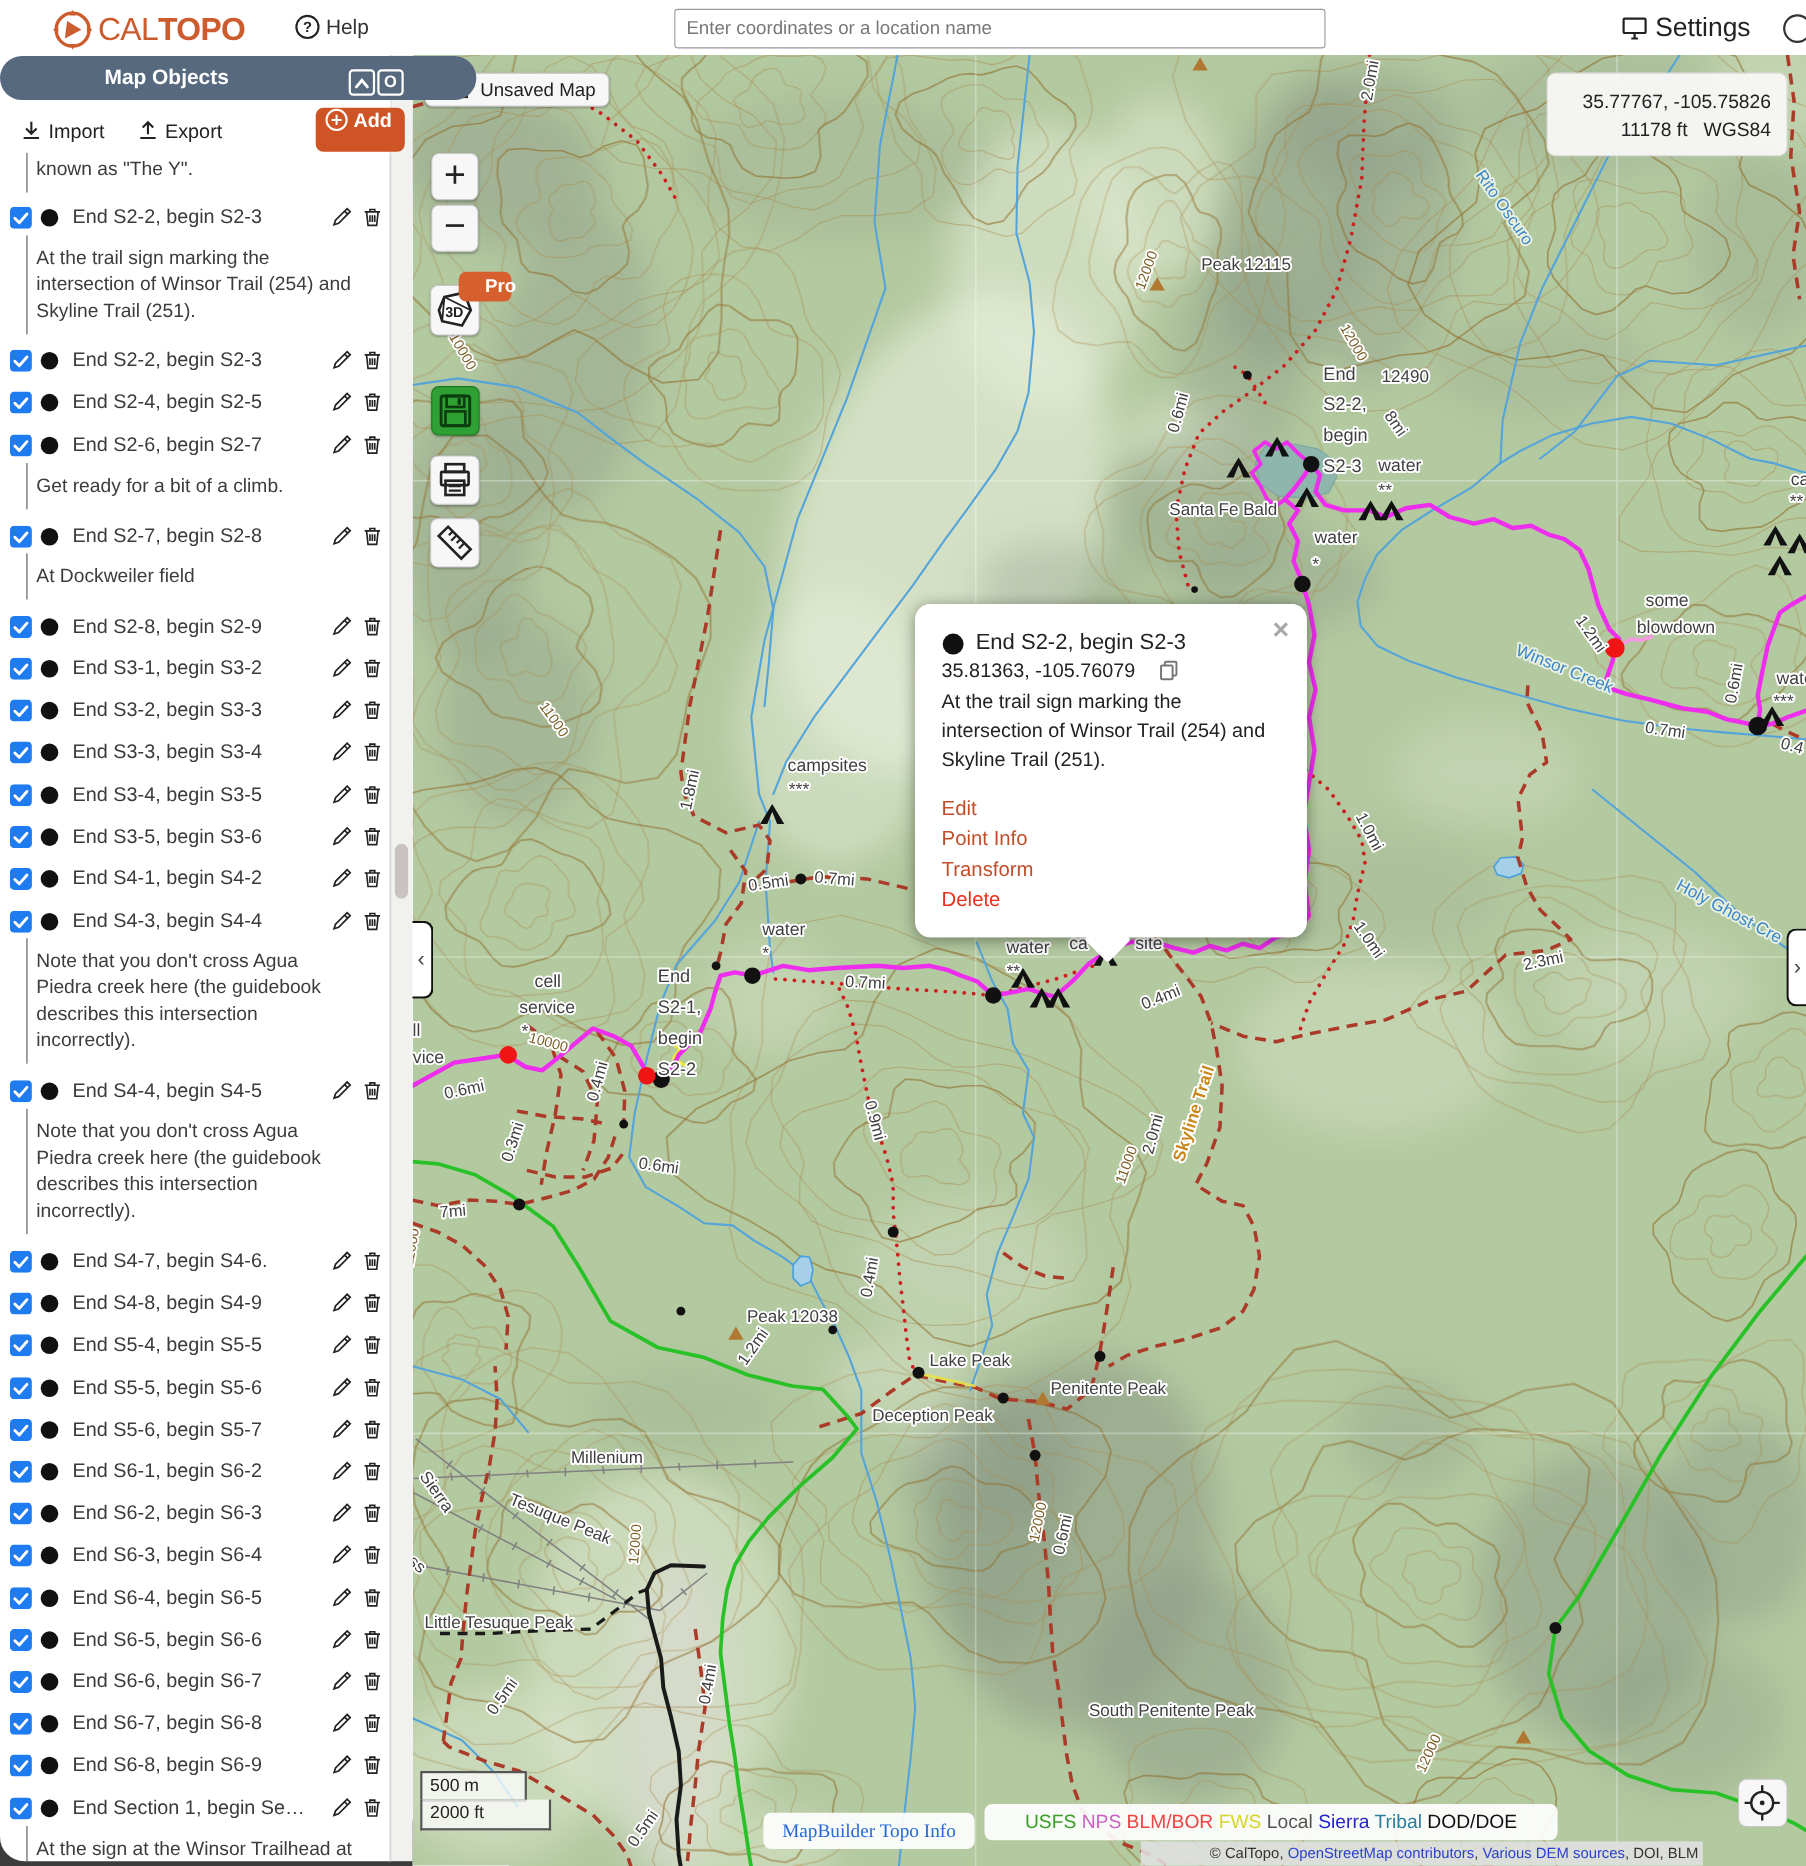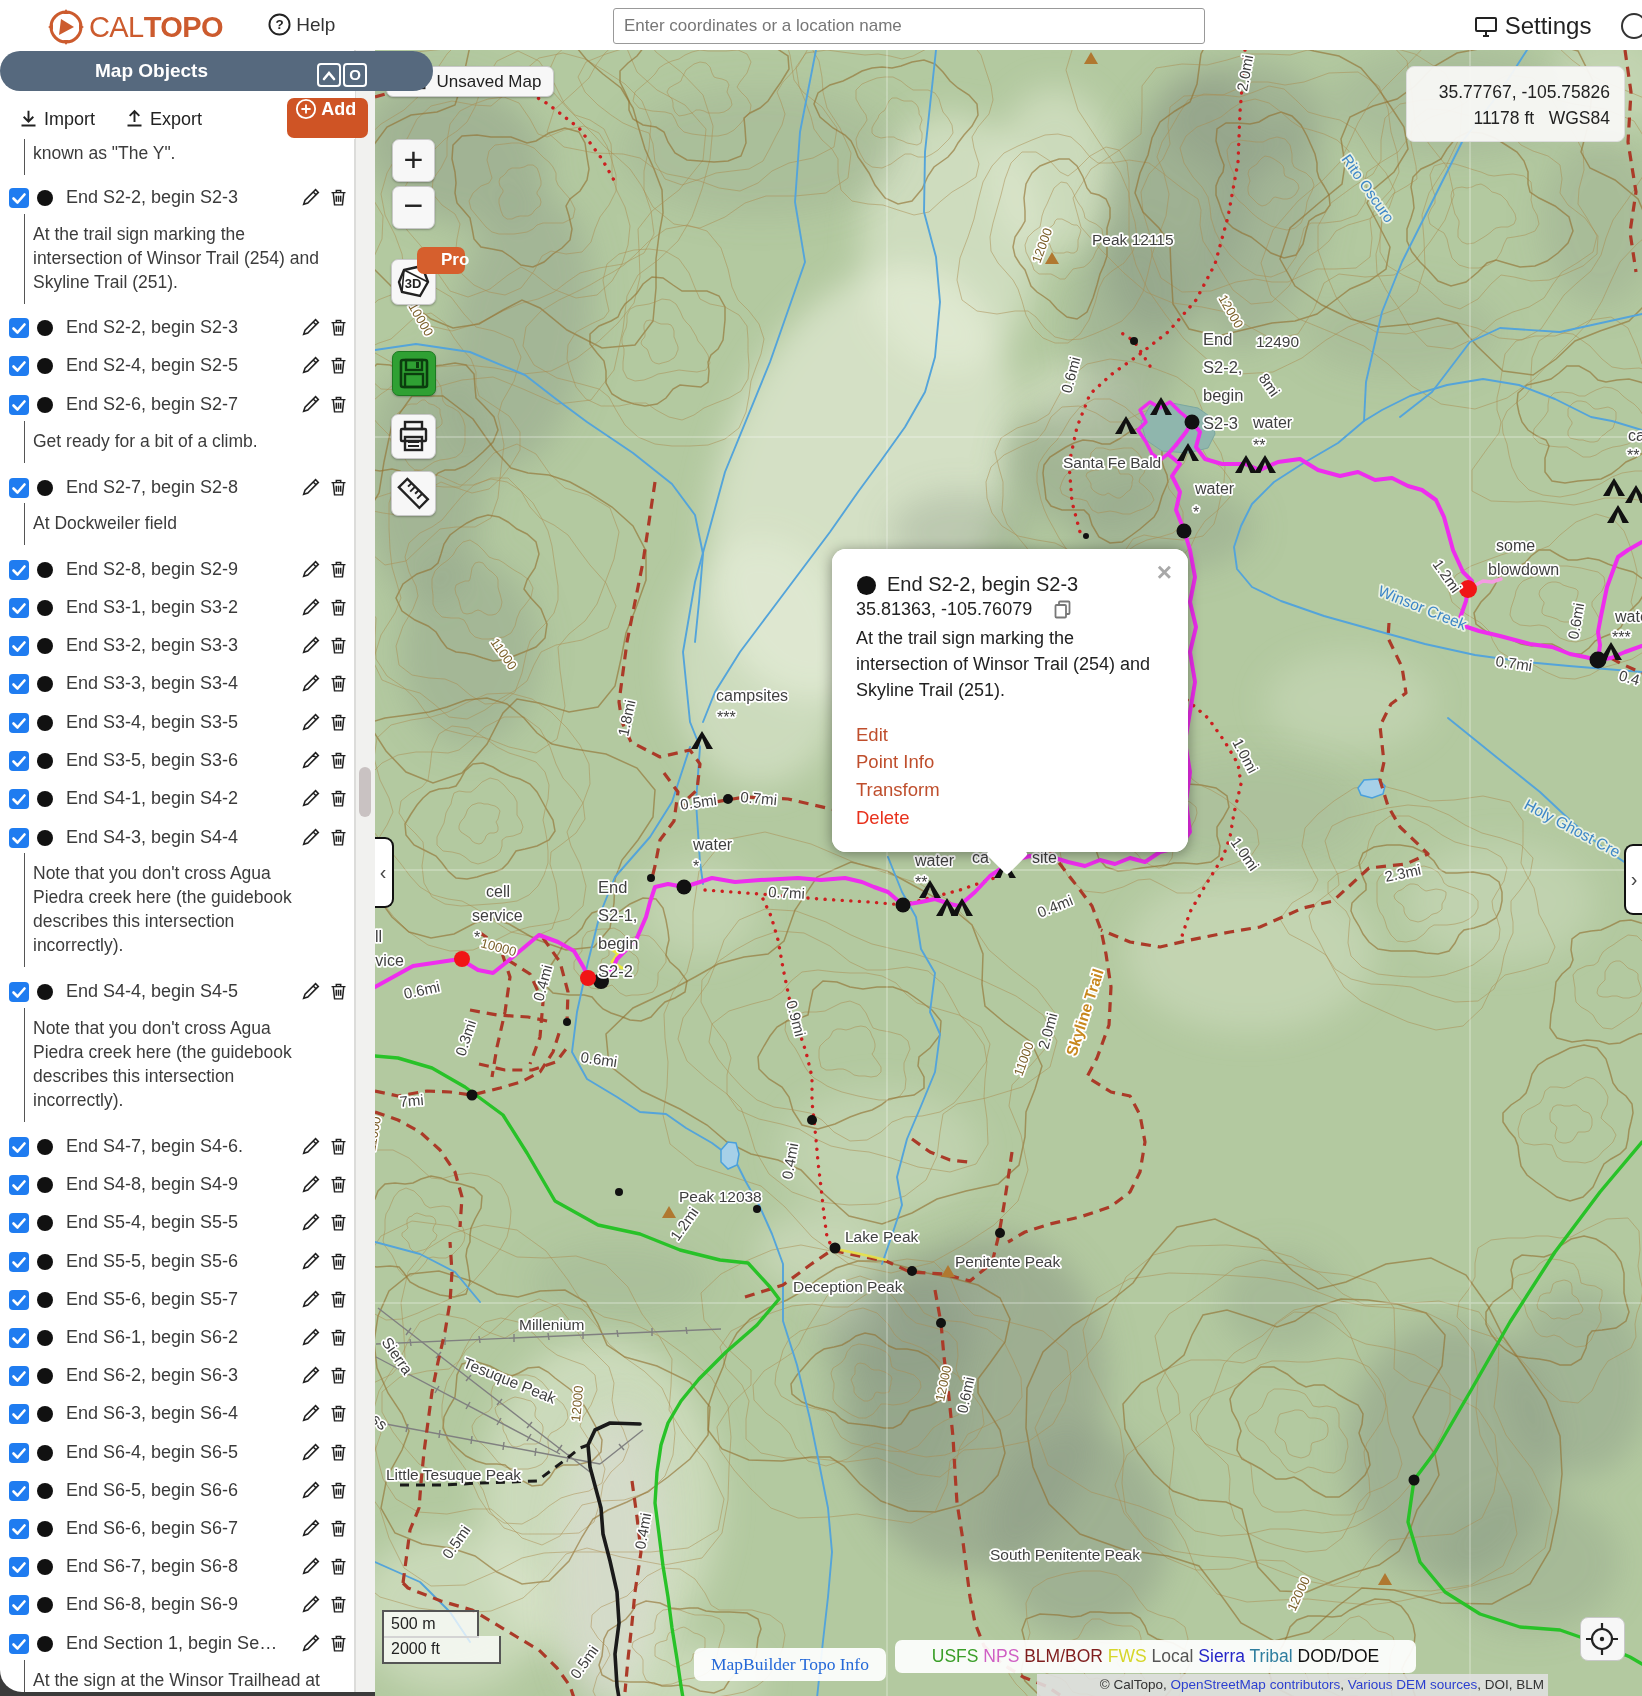--- a/index.html
+++ b/index.html
@@ -1114,21 +1114,21 @@
   <div class="ptext">At the trail sign marking the intersection of Winsor Trail (254) and Skyline Trail (251).</div>
   <div class="plink" style="top:175px">Edit</div>
   <div class="plink" style="top:202px">Point Info</div>
   <div class="plink" style="top:230px">Transform</div>
   <div class="plink" style="top:258px;color:#e8311c">Delete</div>
 </div>
 
 <div class="scale1">500 m</div>
 <div class="scale2">2000 ft</div>
 <div class="mbinfo">MapBuilder Topo Info</div>
-<div class="legend"><span style="color:#3a9e28">USFS</span> <span style="color:#cf5fc4">NPS</span> <span style="color:#7f1d1d">BLM/BOR</span> <span style="color:#d6d62a">FWS</span> <span style="color:#555">Local</span> <span style="color:#2525c8">Sierra</span> <span style="color:#2e7d9e">Tribal</span> <span style="color:#111">DOD/DOE</span></div>
+<div class="legend"><span style="color:#3a9e28">USFS</span> <span style="color:#cf5fc4">NPS</span> <span style="color:#ef4444">BLM/BOR</span> <span style="color:#d6d62a">FWS</span> <span style="color:#555">Local</span> <span style="color:#2525c8">Sierra</span> <span style="color:#2e7d9e">Tribal</span> <span style="color:#111">DOD/DOE</span></div>
 <div class="attrib">© CalTopo, <span style="color:#2b3fd0">OpenStreetMap contributors</span>, <span style="color:#2b3fd0">Various DEM sources</span>, DOI, BLM</div>
 <div class="compassbox">N↑ MN 8° E</div>
 <div class="crossbtn"><svg width="43" height="42" viewBox="0 0 43 42">
         <circle cx="21" cy="21" r="10" fill="none" stroke="#222" stroke-width="2.2"></circle>
         <circle cx="21" cy="21" r="2.2" fill="#222"></circle>
         <path d="M21 5 V11 M21 31 V37 M5 21 H11 M31 21 H37" stroke="#222" stroke-width="2.2"></path>
       </svg></div>
 
 </div>
 </body></html>

